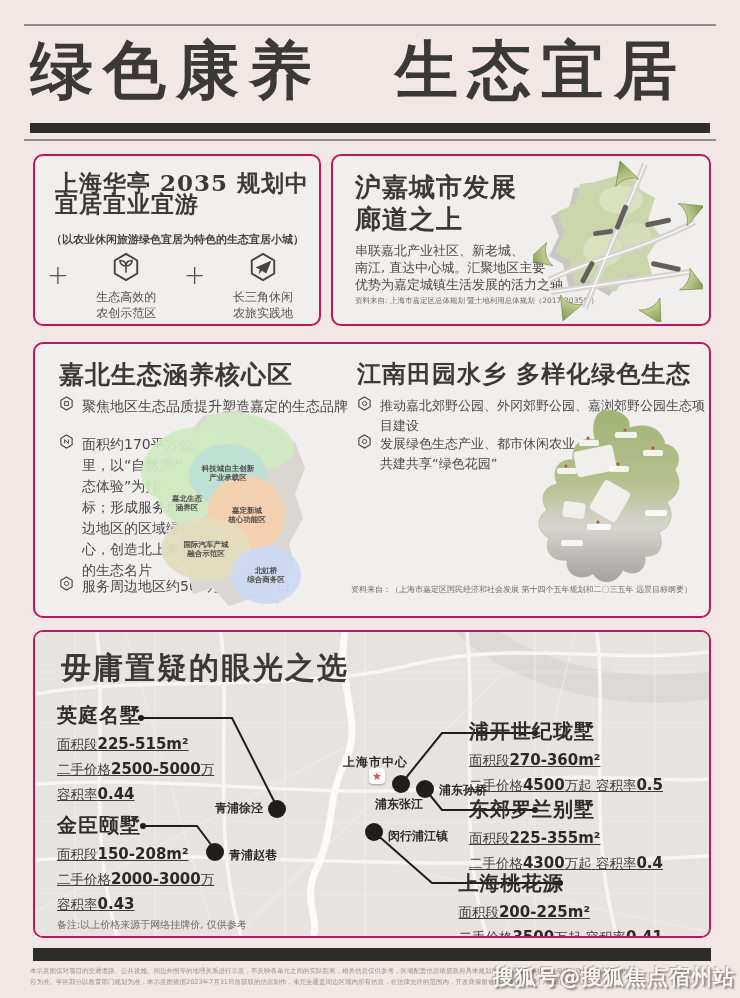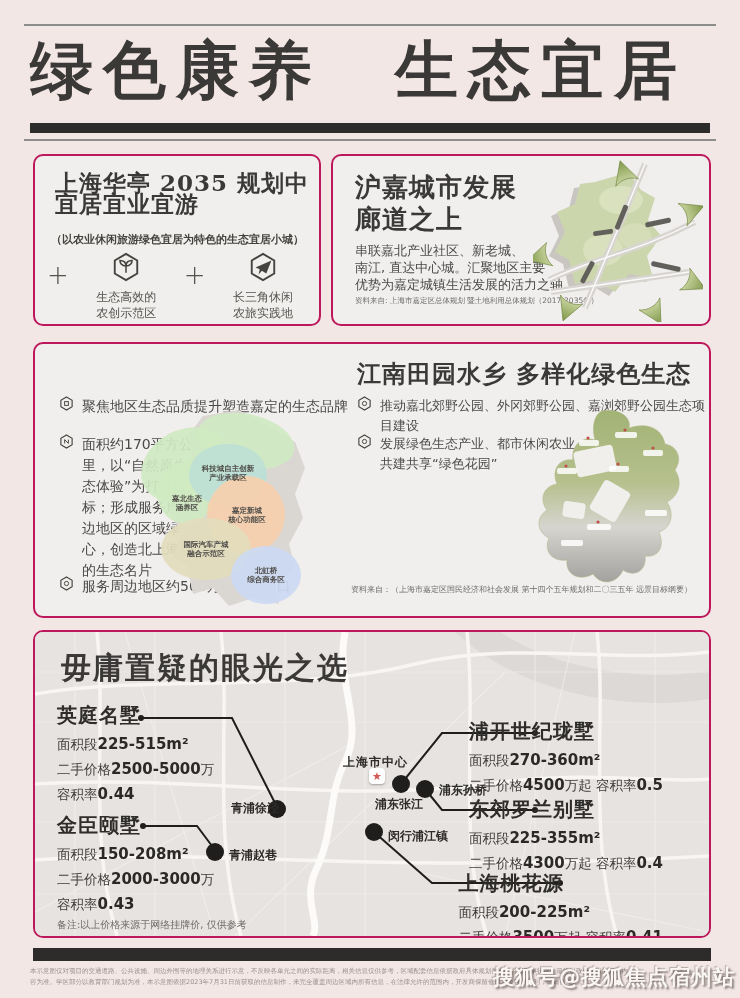--- a/index.html
+++ b/index.html
@@ -22,21 +22,21 @@
   .plus{font-size:26px;font-weight:300;color:#55534f;margin-top:8px;}
   
   .bullet{position:absolute;display:flex;align-items:flex-start;}
   .bullet .txt{font-size:14px;line-height:1.5;color:#4c4a48;margin-left:8px;}
   .zone{position:absolute;border-radius:50%;opacity:0.92;}
   .zone-label{position:absolute;font-size:7.5px;font-weight:700;color:#504e4a;text-align:center;line-height:1.2;}
   
   .prop{position:absolute;}
   .prop.right{text-align:left;}
   .prop-name{font-size:20px;font-weight:700;color:#2f2d2b;letter-spacing:1px;}
-  .prop-line{font-size:13.5px;color:#3f3d3b;margin-top:6px;}
+  .prop-line{font-size:13.5px;color:#3f3d3b;margin-top:6px;text-decoration:underline;}
   .prop-line .pv{font-size:15px;font-weight:700;color:#2b2927;}
   .map-point-label{position:absolute;font-size:12px;font-weight:700;color:#2e2c2a;}
   .center-label{position:absolute;font-size:12px;font-weight:700;color:#2e2c2a;letter-spacing:1px;}
   .star-chip{position:absolute;width:16px;height:16px;background:#fff;border-radius:4px;
              box-shadow:0 1px 2px rgba(0,0,0,.3);display:flex;align-items:center;justify-content:center;
              color:#d45a55;font-size:11px;}
   .note{position:absolute;font-size:10px;color:#6e6c6a;}
   
   .footer-bar{position:absolute;left:33px;right:29px;top:948px;height:13px;background:#2e2c2a;}
   .disclaimer{position:absolute;left:30px;top:966px;width:600px;font-size:6.5px;line-height:1.7;color:#9b908b;}
@@ -131,20 +131,21 @@
         <path d="M0,-16 L12,7 C5,2 -5,2 -12,7 Z" transform="translate(10,96) rotate(-105)"></path>
         <path d="M0,-16 L12,7 C5,2 -5,2 -12,7 Z" transform="translate(36,146) rotate(-158)"></path>
         <path d="M0,-16 L12,7 C5,2 -5,2 -12,7 Z" transform="translate(120,150) rotate(150)"></path>
         <path d="M0,-16 L12,7 C5,2 -5,2 -12,7 Z" transform="translate(158,122) rotate(115)"></path>
       </g>
     </svg>
   </div>
 
   <div class="card" style="left:33px;top:342px;width:678px;height:276px">
 
+    <div class="abs c-title serif" style="left:24px;top:14px;font-size:25px">嘉北生态涵养核心区</div>
     <div class="bullet" style="left:24px;top:52px;width:300px">
       <span><svg width="15" height="15" viewBox="0 0 32 32">
             <path d="M16 2 L28 9 V23 L16 30 L4 23 V9 Z" fill="none" stroke="#45433f" stroke-width="2.4"></path>
             <rect x="12" y="12" width="8" height="8" fill="none" stroke="#45433f" stroke-width="2"></rect>
           </svg></span>
       <span class="txt">聚焦地区生态品质提升塑造嘉定的生态品牌</span>
     </div>
     <div class="bullet" style="left:24px;top:90px;width:134px">
       <span><svg width="15" height="15" viewBox="0 0 32 32">
             <path d="M16 2 L28 9 V23 L16 30 L4 23 V9 Z" fill="none" stroke="#45433f" stroke-width="2.4"></path>
@@ -324,21 +325,21 @@
       <div class="prop-name">东郊罗兰别墅</div>
       <div class="prop-line"><span>面积段</span><span class="pv">225-355m²</span></div>
       <div class="prop-line"><span>二手价格</span><span class="pv">4300</span><span>万起</span>&nbsp;<span>容积率</span><span class="pv">0.4</span></div>
     </div>
     <div class="prop right" style="right:46px;top:238px">
       <div class="prop-name">上海桃花源</div>
       <div class="prop-line"><span>面积段</span><span class="pv">200-225m²</span></div>
       <div class="prop-line"><span>二手价格</span><span class="pv">3500</span><span>万起</span>&nbsp;<span>容积率</span><span class="pv">0.41</span></div>
     </div>
 
-    <div class="map-point-label" style="left:196px;top:168px;width:56px;">青浦徐泾</div>
+    <div class="map-point-label" style="left:172px;top:168px;width:56px;text-align:right">青浦徐泾</div>
     <div class="map-point-label" style="left:194px;top:215px">青浦赵巷</div>
     <div class="map-point-label" style="left:340px;top:164px">浦东张江</div>
     <div class="map-point-label" style="left:404px;top:150px">浦东孙桥</div>
     <div class="map-point-label" style="left:353px;top:196px">闵行浦江镇</div>
     <div class="center-label" style="left:308px;top:122px">上海市中心</div>
     <div class="star-chip" style="left:334px;top:136px">★</div>
 
     <div class="note" style="left:22px;top:286px">备注:以上价格来源于网络挂牌价, 仅供参考</div>
   </div>
 

